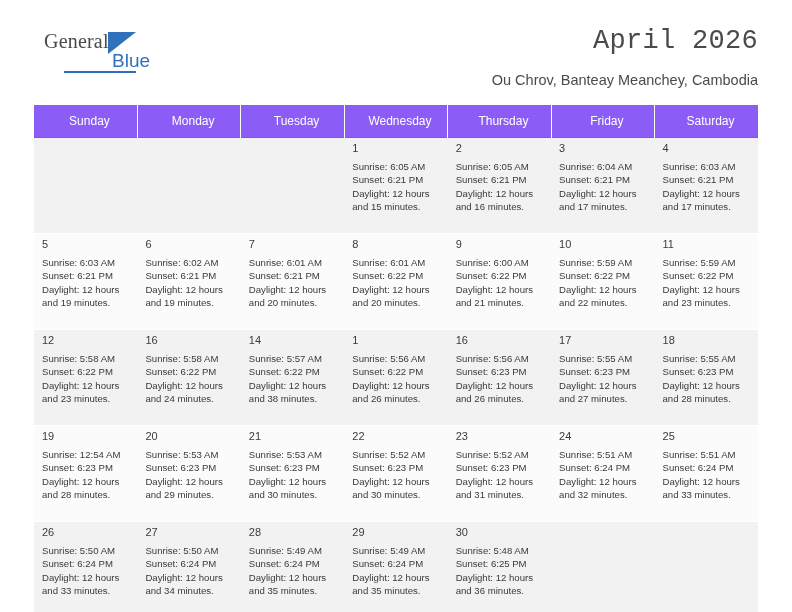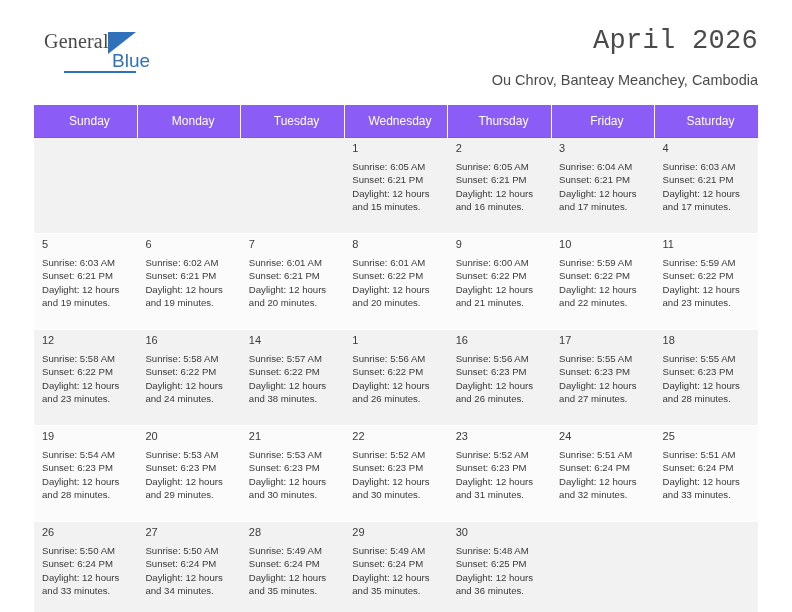--- a/index.html
+++ b/index.html
@@ -287,21 +287,21 @@
             <span class="daynum">18</span>
             <span class="line">Sunrise: 5:55 AM</span>
             <span class="line">Sunset: 6:23 PM</span>
             <span class="line">Daylight: 12 hours</span>
             <span class="line">and 28 minutes.</span>
           </td>
         </tr>
         <tr class="plain">
           <td class="rowline">
             <span class="daynum">19</span>
-            <span class="line">Sunrise: 5:54 AM</span>
+            <span class="line">Sunrise: 12:54 AM</span>
             <span class="line">Sunset: 6:23 PM</span>
             <span class="line">Daylight: 12 hours</span>
             <span class="line">and 28 minutes.</span>
           </td>
           <td class="rowline">
             <span class="daynum">20</span>
             <span class="line">Sunrise: 5:53 AM</span>
             <span class="line">Sunset: 6:23 PM</span>
             <span class="line">Daylight: 12 hours</span>
             <span class="line">and 29 minutes.</span>

